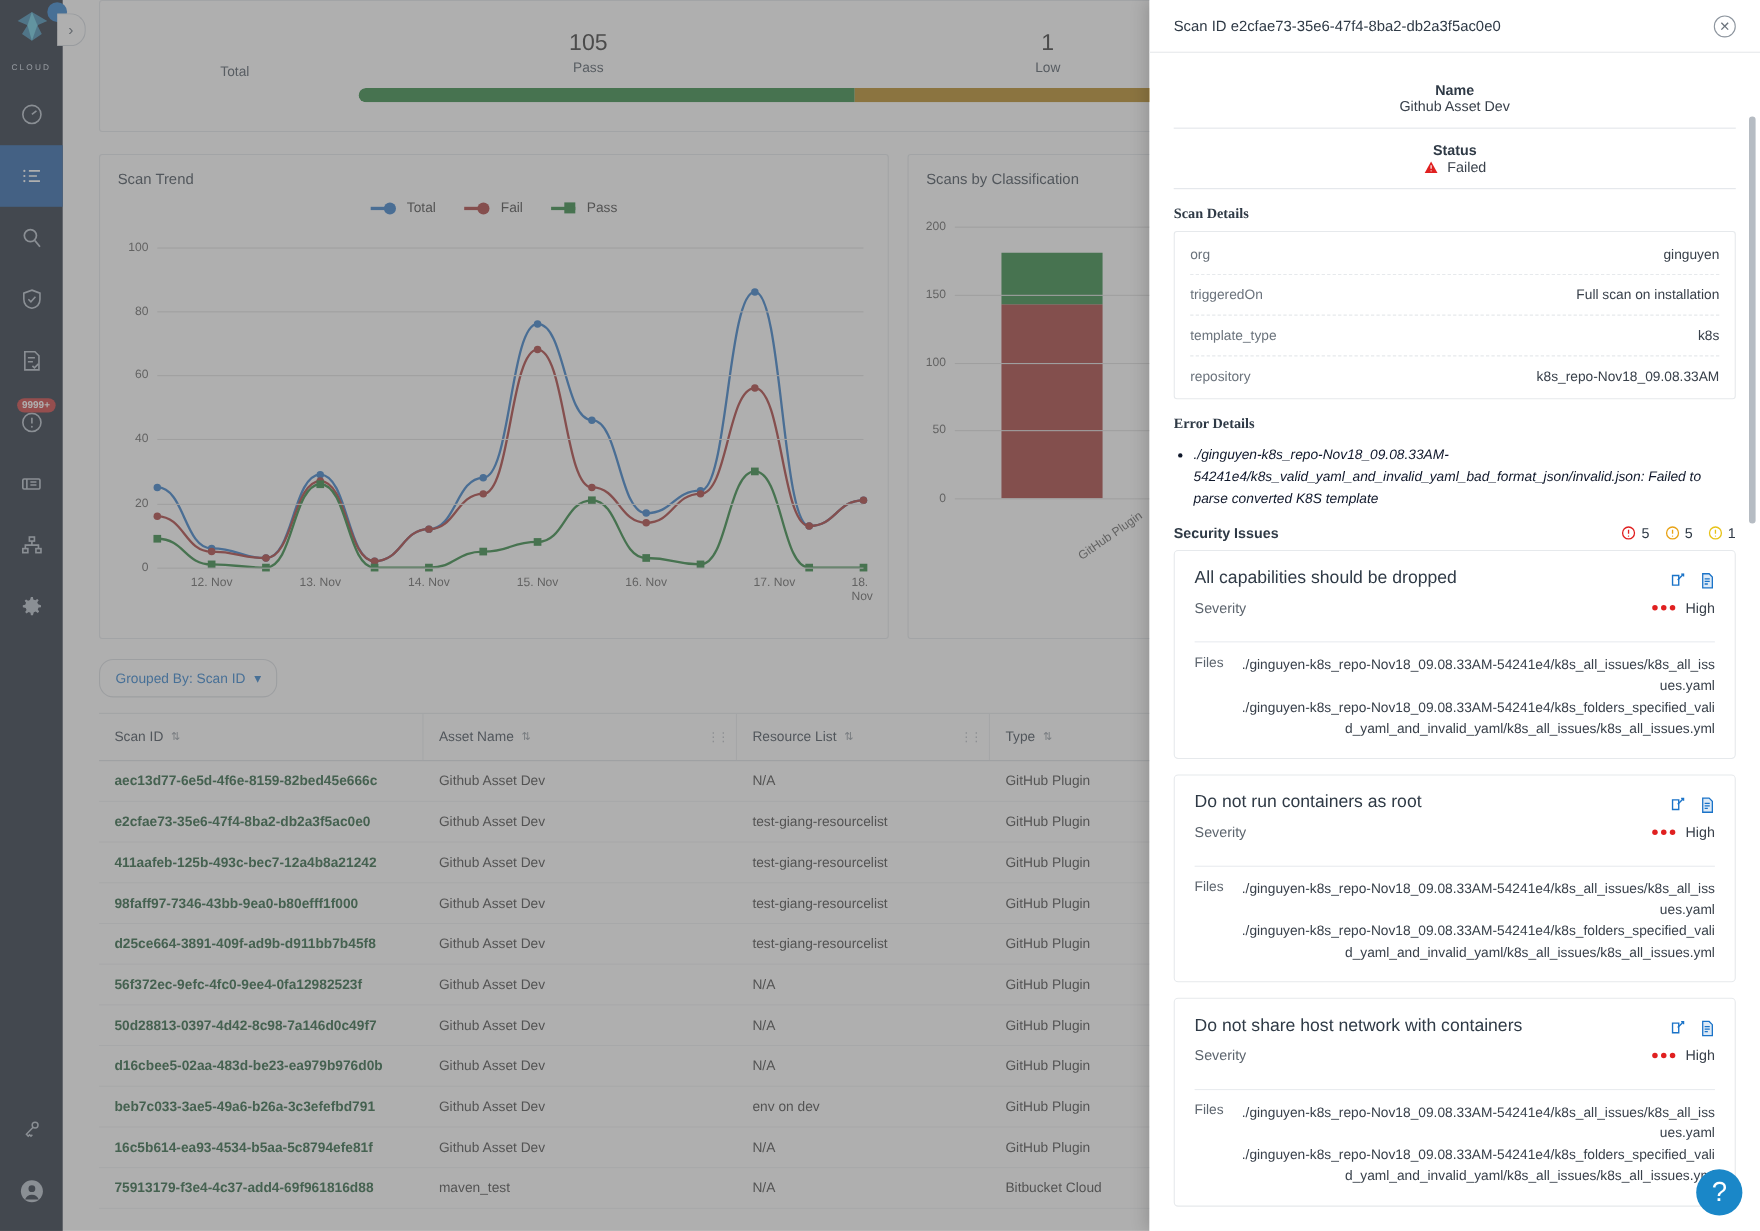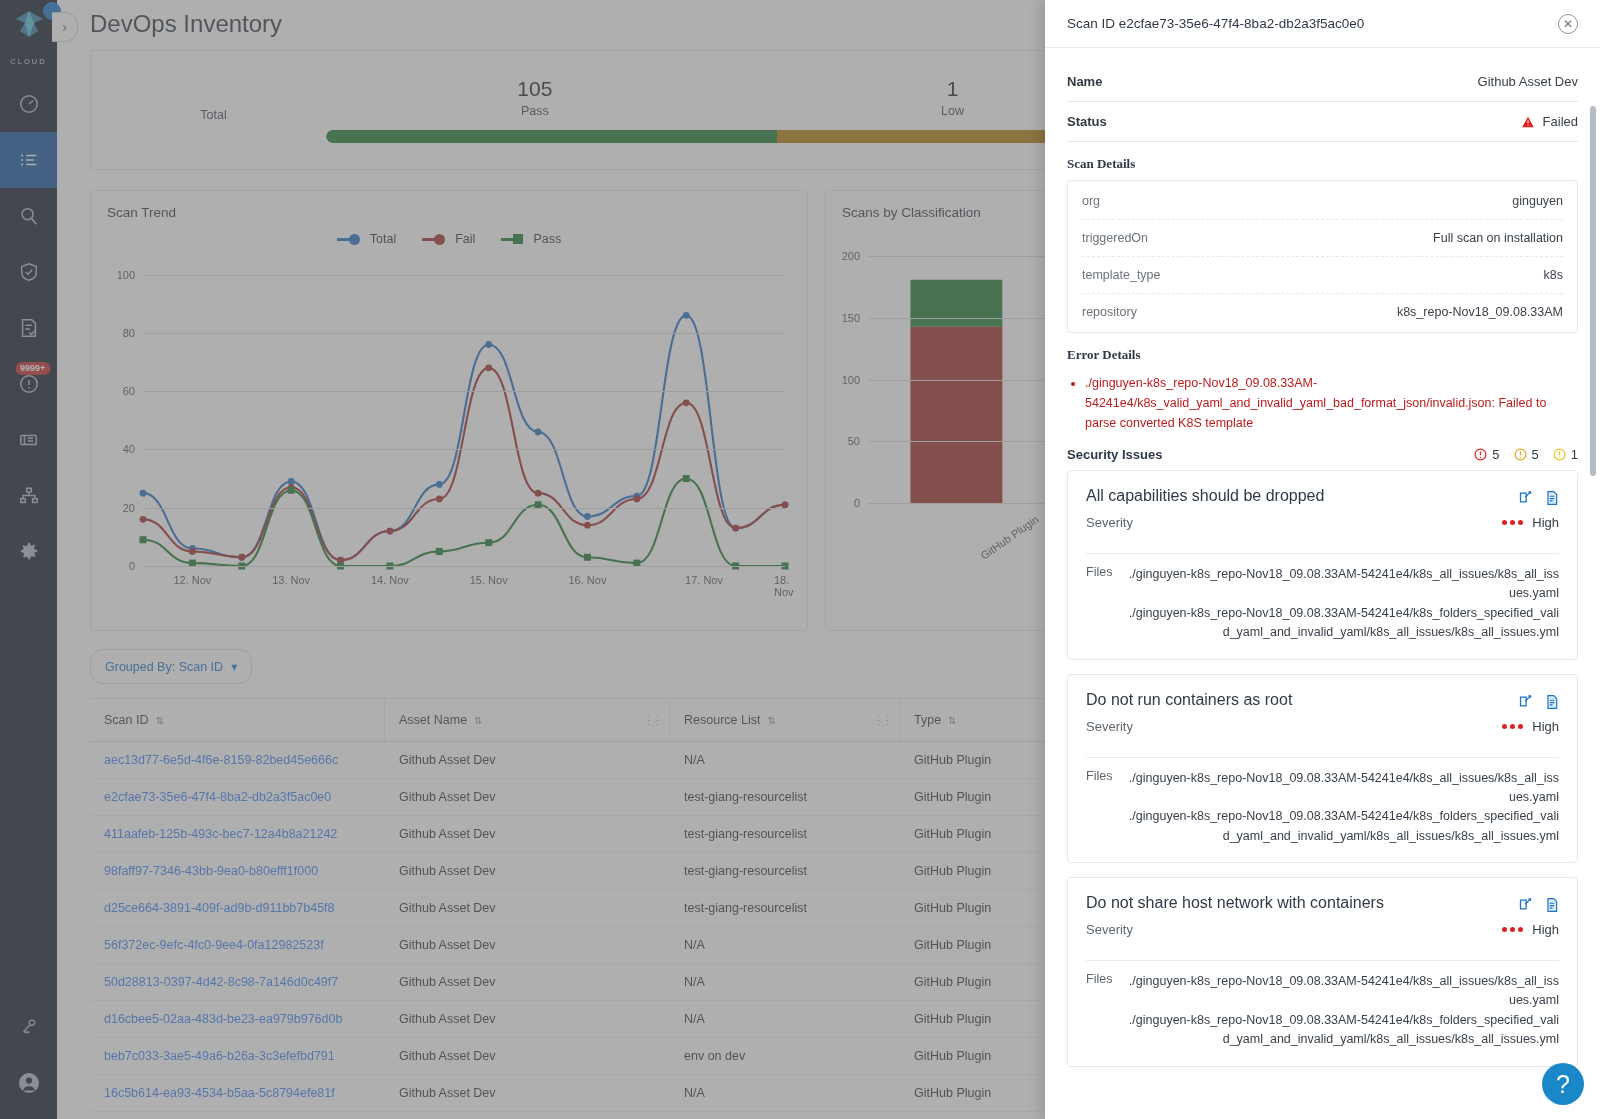--- a/index.html
+++ b/index.html
@@ -92,52 +92,52 @@
   .tbl-head { display: flex; border-bottom: 1px solid #d9dde2; }
   .th { display: flex; align-items: center; padding: 14px 14px;
         font-size: 12.5px; color: #2f3a46; border-right: 1px solid #e8ebee;
         position: relative; }
   .th .sort { margin-left: 7px; font-size: 10px; color: #8a929b; }
   .th .grip { position: absolute; right: 8px; font-size: 11px; color: #aeb5bd;
               letter-spacing: -2px; }
   .tr { display: flex; border-bottom: 1px solid #eef0f2; }
   .td { padding: 11px 14px; font-size: 12.5px; color: #333; overflow: hidden;
         white-space: nowrap; text-overflow: ellipsis; }
-  .td.link { color: #3b82f6; cursor: pointer; }
+  .td.link { color: #14532d; cursor: pointer; font-weight: bold; }
   .c1 { width: 295px; } .c2 { width: 285px; } .c3 { width: 230px; } .c4 { width: 230px; }
 
   
   .drawer { position: absolute; right: 0; top: 0; width: 555px; height: 1119px;
             background: #fff; z-index: 50; box-shadow: -3px 0 14px rgba(0,0,0,.16);
             display: flex; flex-direction: column; }
   .dw-head { height: 48px; display: flex; align-items: center; padding: 0 22px;
              border-bottom: 1px solid #e6e9ec; flex-shrink: 0; }
   .dw-title { font-size: 13.5px; color: #2f3a46; flex: 1; }
   .dw-close { width: 20px; height: 20px; border-radius: 50%; border: 1px solid #8d959e;
               color: #6b737c; font-size: 12px; display: flex; align-items: center;
               justify-content: center; cursor: pointer; line-height: 1; }
   .dw-body { flex: 1; overflow: hidden; padding: 14px 22px 0; position: relative; }
 
   .kv-row { display: flex; align-items: center; justify-content: space-between;
-            padding: 12px 0; border-bottom: 1px solid #e3e6ea; }
+            padding: 12px 0; border-bottom: 1px solid #e3e6ea; flex-direction: column; }
   .kv-k { font-size: 13px; color: #2f3a46; font-weight: 700; }
   .kv-v { font-size: 13px; color: #39414b; }
   .kv-v.fail { display: flex; align-items: center; gap: 8px; }
 
   .sec-h { font-size: 13px; color: #2f3a46; font-weight: 700; padding: 14px 0 8px; font-family: Liberation Serif, serif; }
   .detail-box { border: 1px solid #e6e9ec; border-radius: 3px; padding: 2px 14px; }
   .detail-row { display: flex; justify-content: space-between; align-items: center;
                 padding: 11px 0; border-bottom: 1px dashed #e6e9ec; }
   .detail-row:last-child { border-bottom: none; }
   .detail-k { font-size: 12.5px; color: #6b737c; }
   .detail-v { font-size: 12.5px; color: #39414b; }
 
   .err-list { margin: 2px 0 0 18px; }
-  .err-list li { font-size: 12.5px; color: #b91c1c; line-height: 1.6;
-                 list-style: disc; word-break: break-word; }
+  .err-list li { font-size: 12.5px; color: #0f172a; line-height: 1.6;
+                 list-style: disc; word-break: break-word; font-style: italic; }
 
   .sec-issues { display: flex; align-items: flex-end; justify-content: space-between;
                 padding: 14px 0 8px; }
   .sev-counts { display: flex; gap: 14px; align-items: center; }
   .sev-c { display: flex; align-items: center; gap: 5px; font-size: 13px; color: #2f3a46; }
 
   .issue { border: 1px solid #e6e9ec; border-radius: 4px; padding: 16px 18px;
            margin-bottom: 14px; }
   .issue-top { display: flex; align-items: flex-start; justify-content: space-between; }
   .issue-title { font-size: 16px; color: #2f3a46; font-weight: 400; }
@@ -261,21 +261,20 @@
             <path d="M5.8 19.5a6.6 6.6 0 0112.4 0z" fill="#111b2b"></path>
           </svg>
         </div>
       </div>
     </div>
 
     <div class="rail-collapse"></div>
     <div class="rail-chevron">›</div>
 
     <div class="main">
-      <div class="page-title">DevOps Inventory</div>
 
       
       <div class="card kpi">
         <div class="kpi-total">
           <div class="kpi-lbl">Total</div>
         </div>
         <div class="kpi-right">
           <div class="kpi-cells" id="kpi-cells">
               <div class="kpi-cell">
      <div class="kpi-num">105</div>

